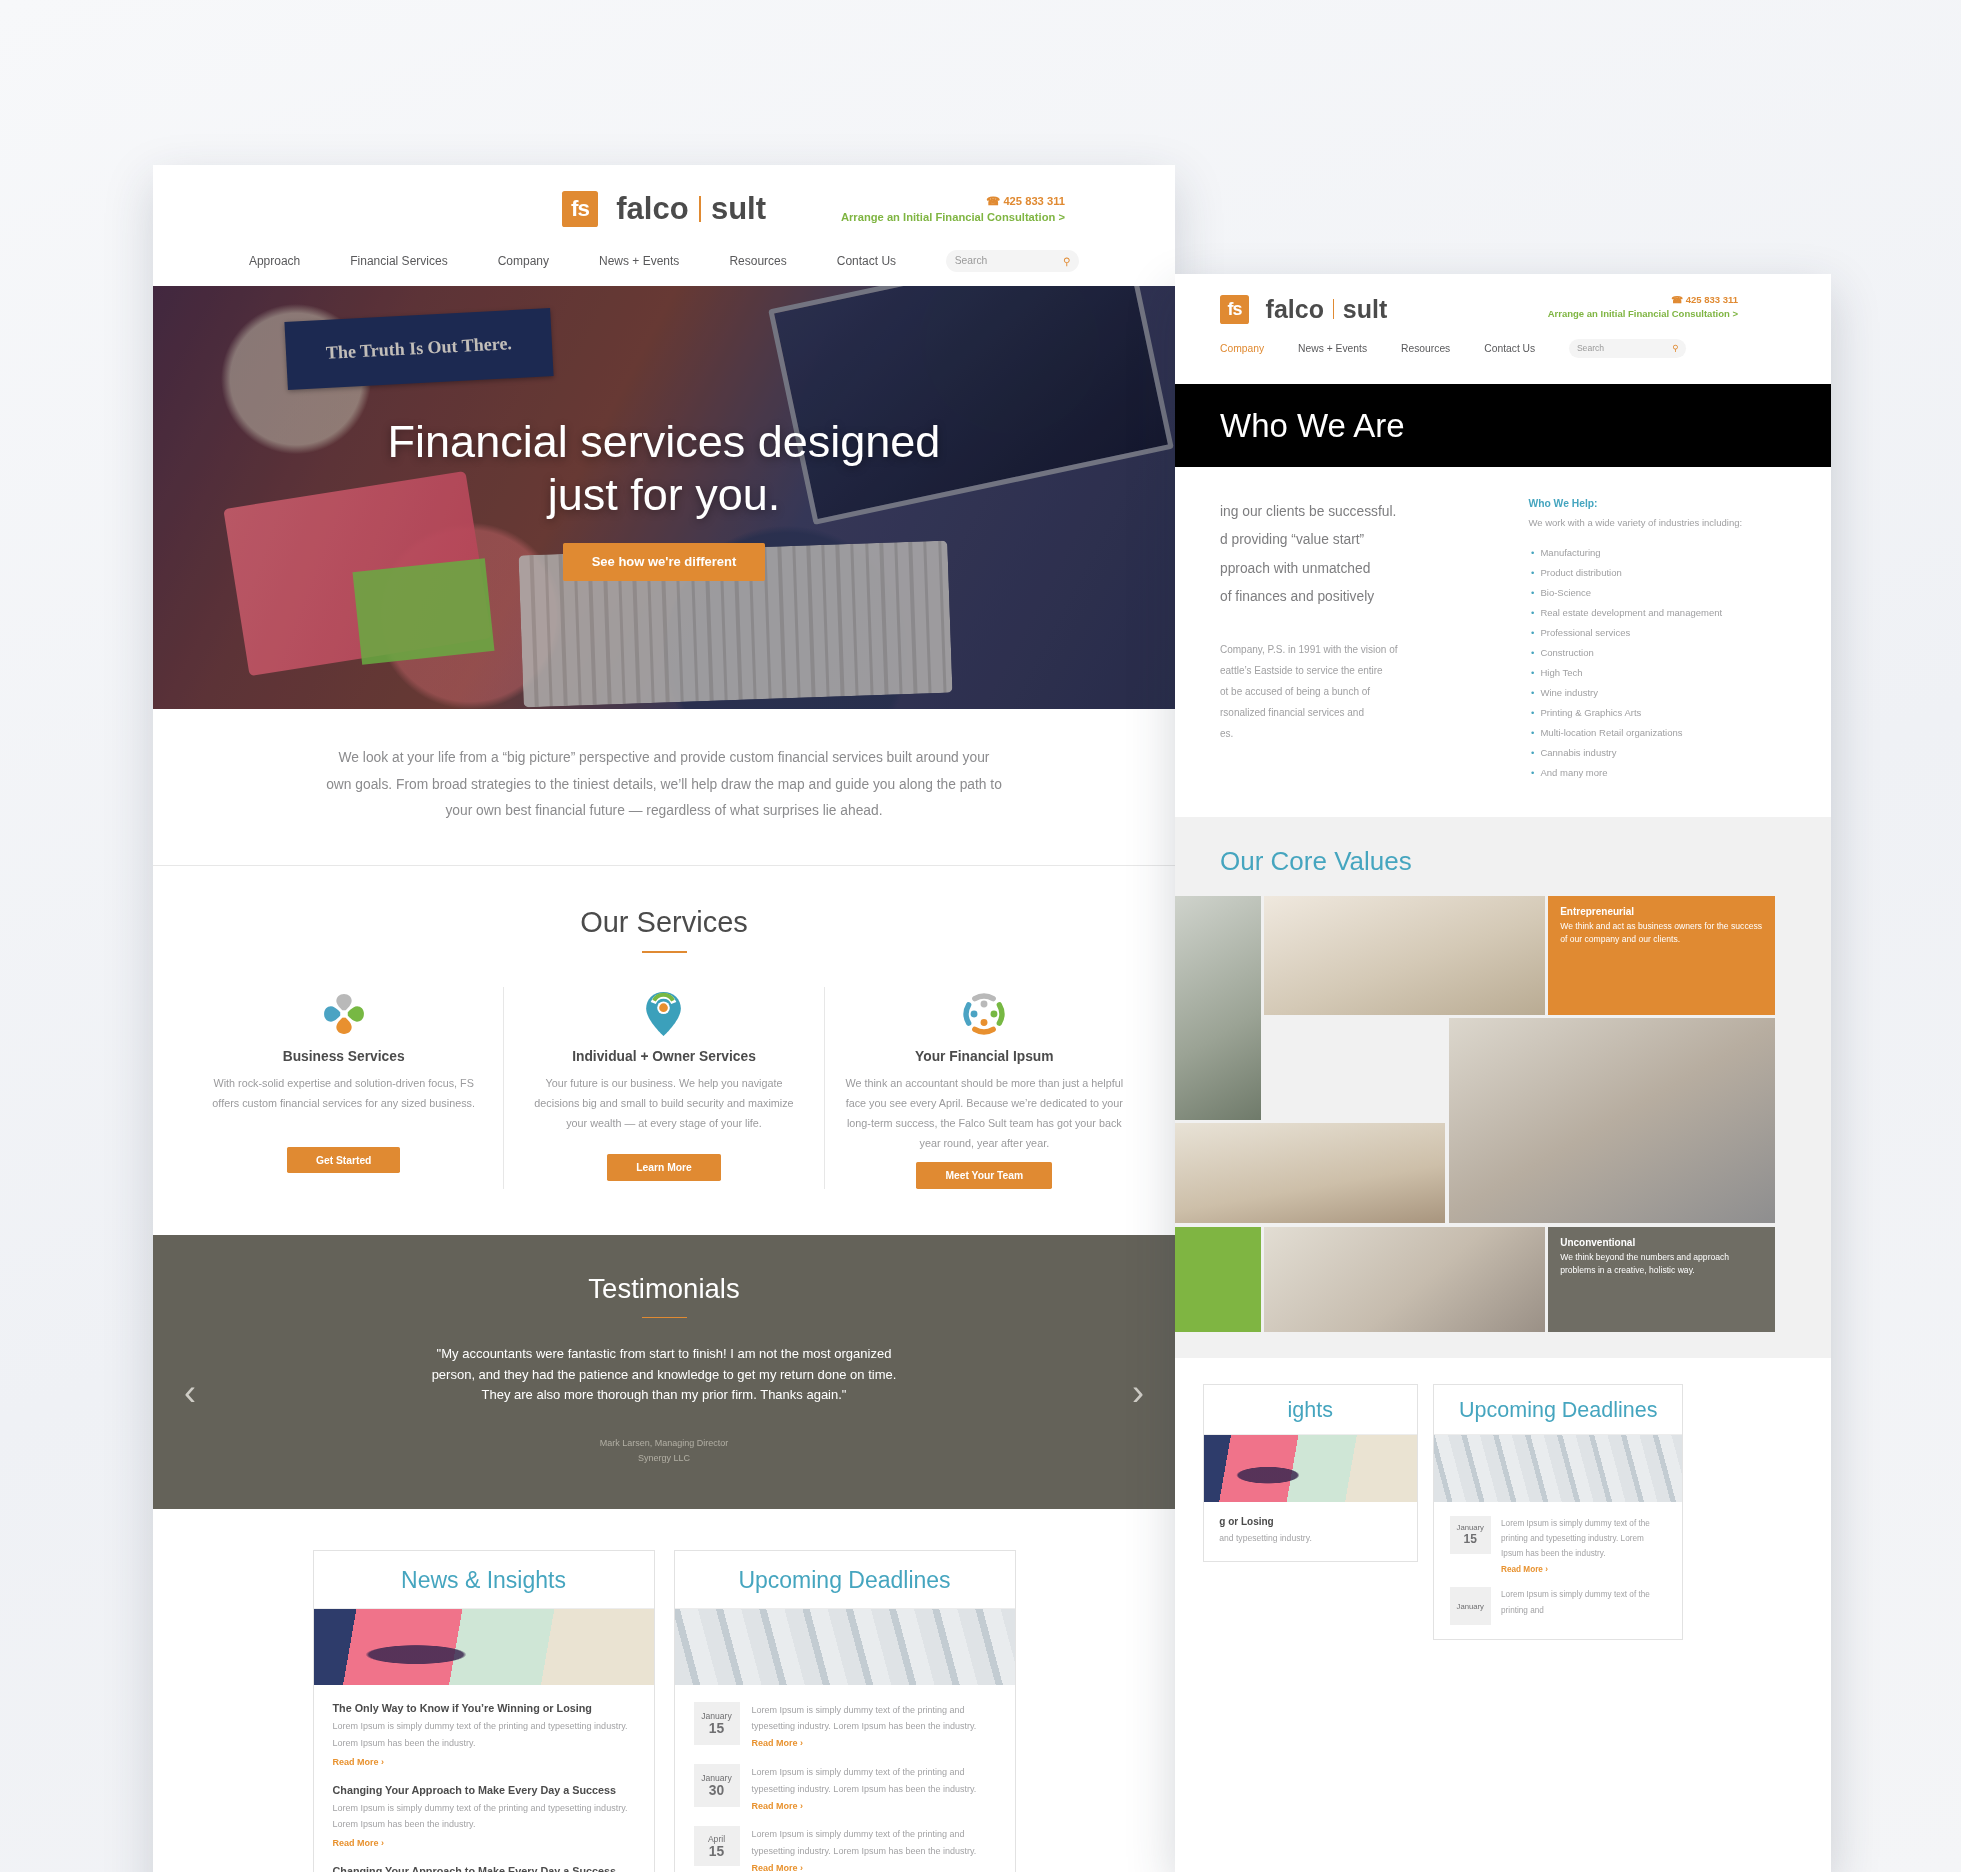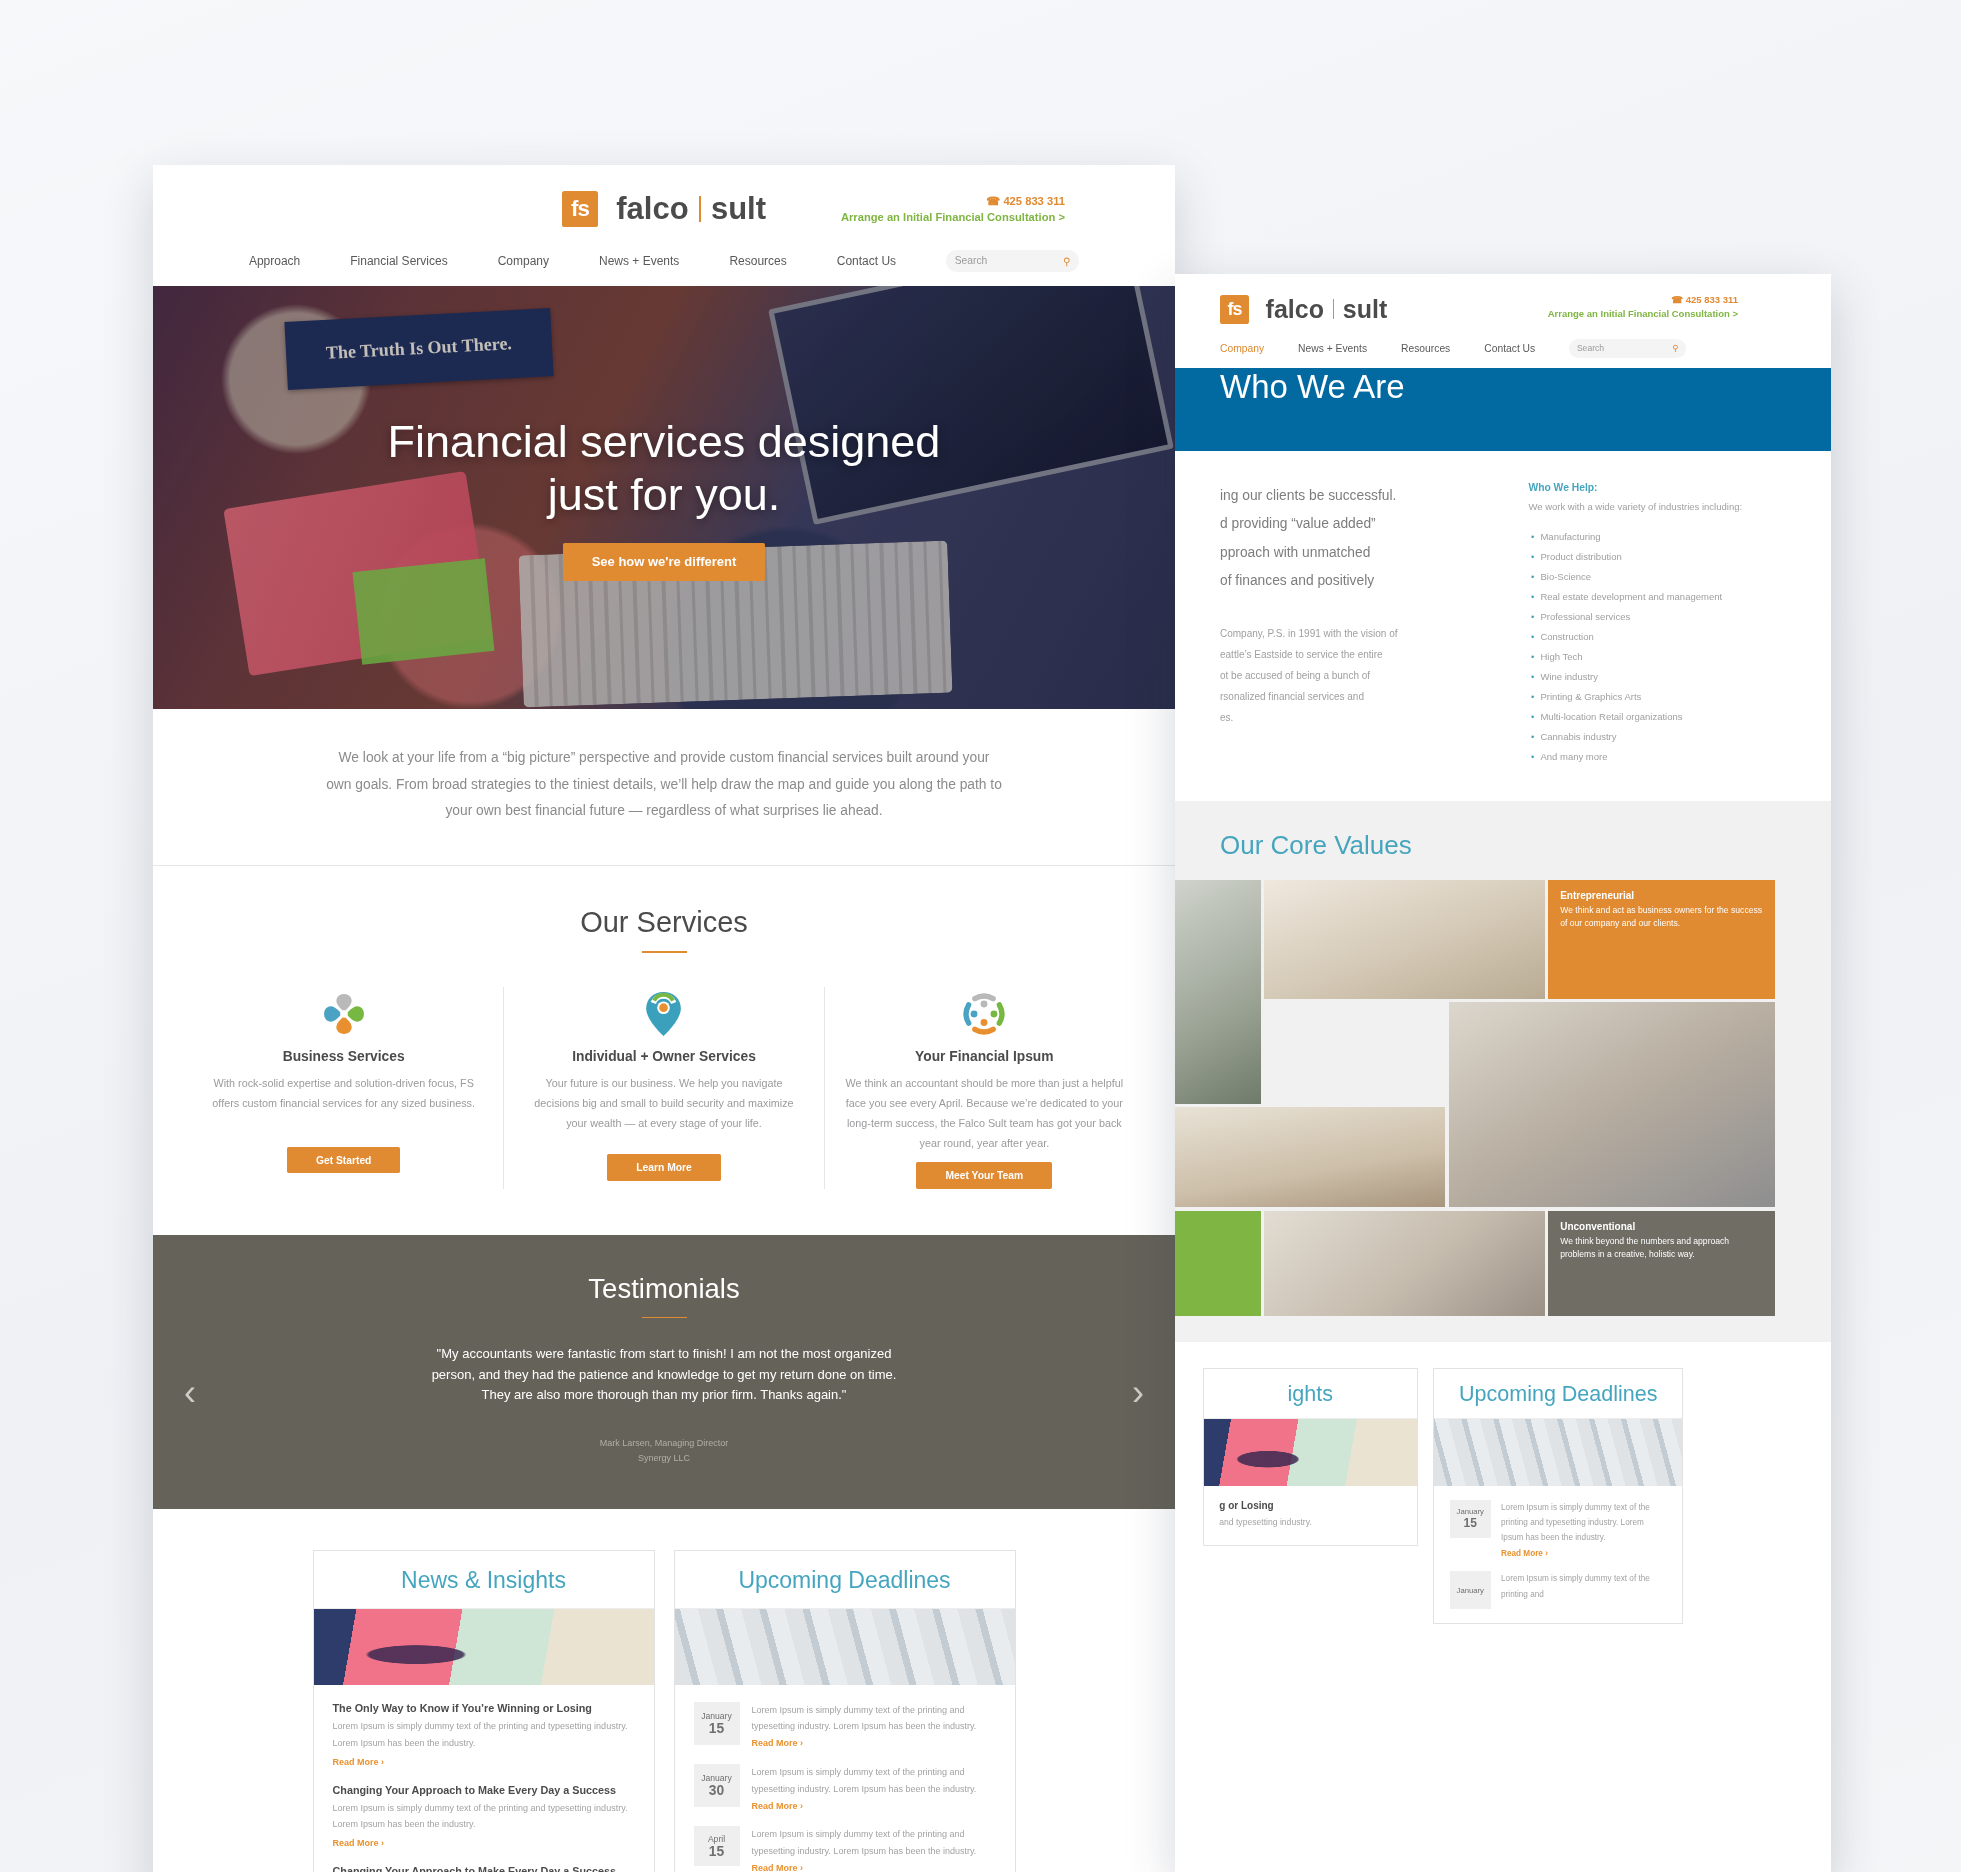--- a/index.html
+++ b/index.html
@@ -133,21 +133,21 @@
   .read-more { color: #e8922f; font-weight: 700; }
   .dl-row { display: flex; }
   .dl-date {
     background: #efefef; color: #6f6f71; text-align: center;
     display: flex; flex-direction: column; align-items: center; justify-content: center;
   }
   .dl-day { font-weight: 700; }
   .dl-text { color: #a3a3a5; }
 
   
-  .banner { background: #0369a1; color: #fff; display: flex; align-items: flex-start; }
+  .banner { background: #000000; color: #fff; display: flex; align-items: center; margin-top: 16px; }
   .banner-title { font-weight: 400; }
   .about-body { display: flex; background: #fff; }
   .about-left { color: #8b8b8d; }
   .about-left .lead { color: #7d7d7f; }
   .about-right h4 { color: #45a5bf; font-weight: 700; }
   .about-right p { color: #a0a0a2; }
   .ind-list { list-style: none; }
   .ind-list li { color: #a0a0a2; position: relative; }
   .ind-list li:before { content: "•"; color: #45a5bf; position: absolute; left: -9.5px; }
 
@@ -396,21 +396,21 @@
   </div>
 
   <div class="banner" style="height:83px;padding-left:45px;">
     <h1 class="banner-title" style="font-size:33px;">Who We Are</h1>
   </div>
 
   <div class="about-body" style="padding:31px 45px 34px;gap:38px;">
     <div class="about-left" style="flex:1.05;">
       <div class="lead" style="font-size:13.8px;line-height:2.05;">
         <div>ing our clients be successful.</div>
-        <div>d providing “value added”</div>
+        <div>d providing “value start”</div>
         <div>pproach with unmatched</div>
         <div>of finances and positively</div>
       </div>
       <div style="font-size:10px;line-height:2.1;margin-top:27.5px;color:#a0a0a2;">
         <div>Company, P.S. in 1991 with the vision of</div>
         <div>eattle’s Eastside to service the entire</div>
         <div>ot be accused of being a bunch of</div>
         <div>rsonalized financial services and</div>
         <div>es.</div>
       </div>

